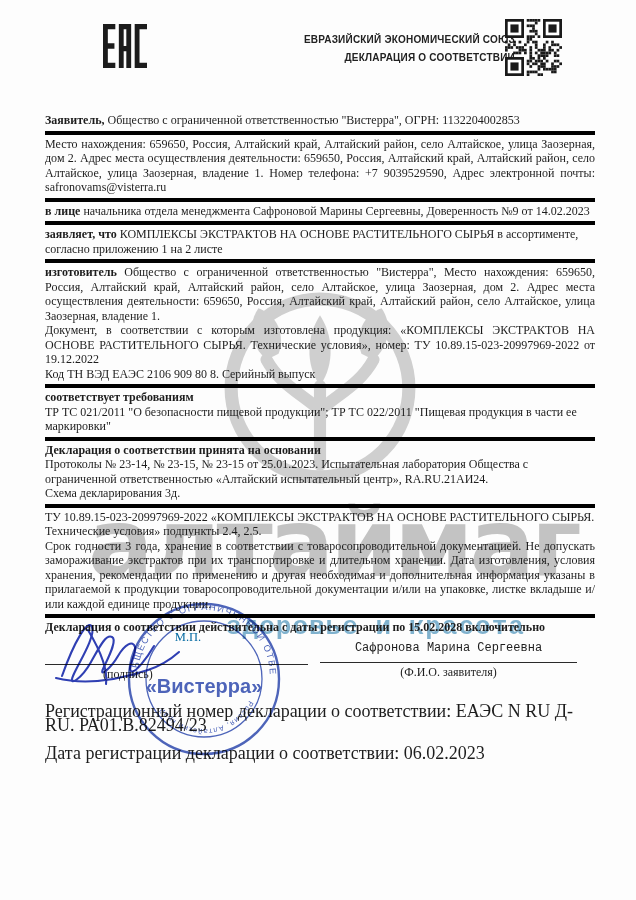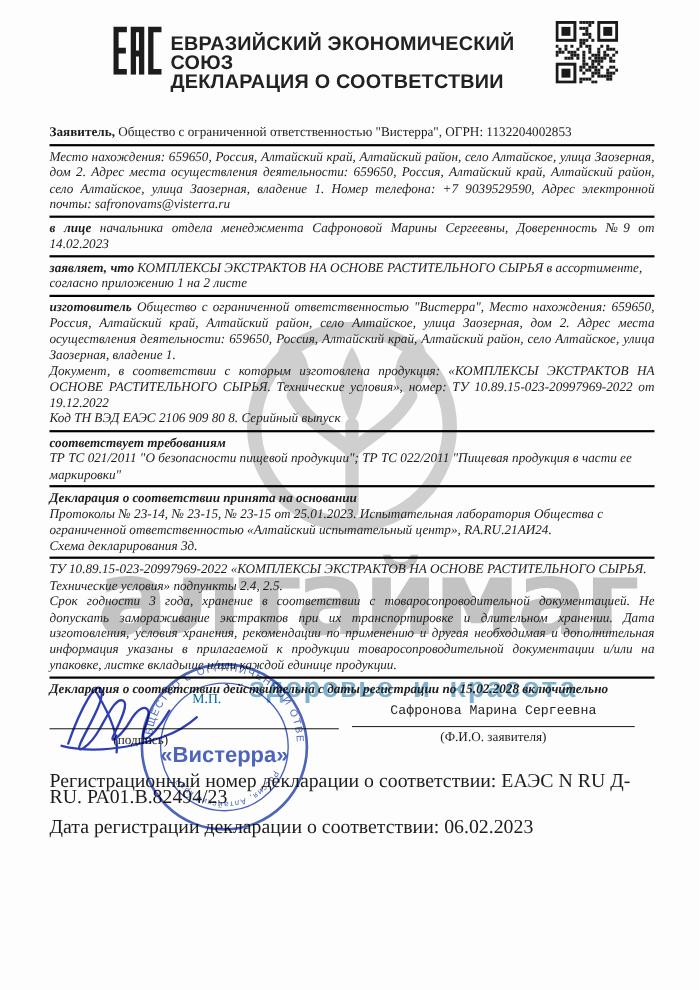--- a/index.html
+++ b/index.html
@@ -4,23 +4,23 @@
 <style>
   html,body{margin:0;padding:0;}
   body{
     width:636px;height:900px;position:relative;overflow:hidden;
     background:#fdfdfd;color:#1d1d1d;
     font-family:"Liberation Serif", serif;
   }
   
   .eac-logo{position:absolute;left:103px;top:24px;width:44px;height:44px;}
   .hdr-title{
-    position:absolute;left:155px;top:31px;width:360px;text-align:left;
+    position:absolute;left:155px;top:31px;width:360px;text-align:right;
     font-family:"Liberation Sans", sans-serif;font-weight:bold;
-    font-size:18px;line-height:17.5px;color:#222;letter-spacing:.2px;
+    font-size:10px;line-height:17.5px;color:#222;letter-spacing:.2px;
   }
   .qr{position:absolute;left:505px;top:19px;width:57px;height:57px;}
   .qr rect{fill:#1a1a1a;}
   .qr .w{fill:#fff;}
   
   .wm{position:absolute;pointer-events:none;mix-blend-mode:multiply;}
   .wm-plant{left:219px;top:287px;width:202px;height:202px;opacity:.34;}
   .wm-brand{
     left:88px;top:489px;width:560px;opacity:.40;color:#6e6e6e;
     font-family:"DejaVu Sans", sans-serif;font-weight:bold;
@@ -28,21 +28,21 @@
     white-space:nowrap;
   }
   .wm-tagline{
     left:226px;top:612px;opacity:.50;color:#0369a1;
     font-family:Liberation Mono, monospace;font-weight:bold;
     font-size:26px;letter-spacing:1px;white-space:nowrap;
   }
   
   .doc{position:absolute;left:45px;top:111px;width:550px;font-size:12px;line-height:14.5px;}
   .row{padding:2px 0 3px;}
-  .row.rule{border-top:2px solid #000000;font-style:italic;}
+  .row.rule{border-top:4px solid #000000;}
   .row p{margin:0;}
   .just{text-align:justify;}
   b{font-weight:bold;}
   .gap-top{margin-top:2px;}
   
   .sig-area{position:relative;height:58px;}
   .sig-line-left{position:absolute;left:0;top:26px;width:263px;border-bottom:1px solid #2a2a2a;}
   .sig-caption-left{position:absolute;left:58px;top:29px;font-size:12px;}
   .name-right{position:absolute;left:275px;top:3px;width:257px;text-align:center;font-size:12px;font-family:Liberation Mono, monospace;}
   .sig-line-right{position:absolute;left:275px;top:24px;width:257px;border-bottom:1px solid #2a2a2a;}

